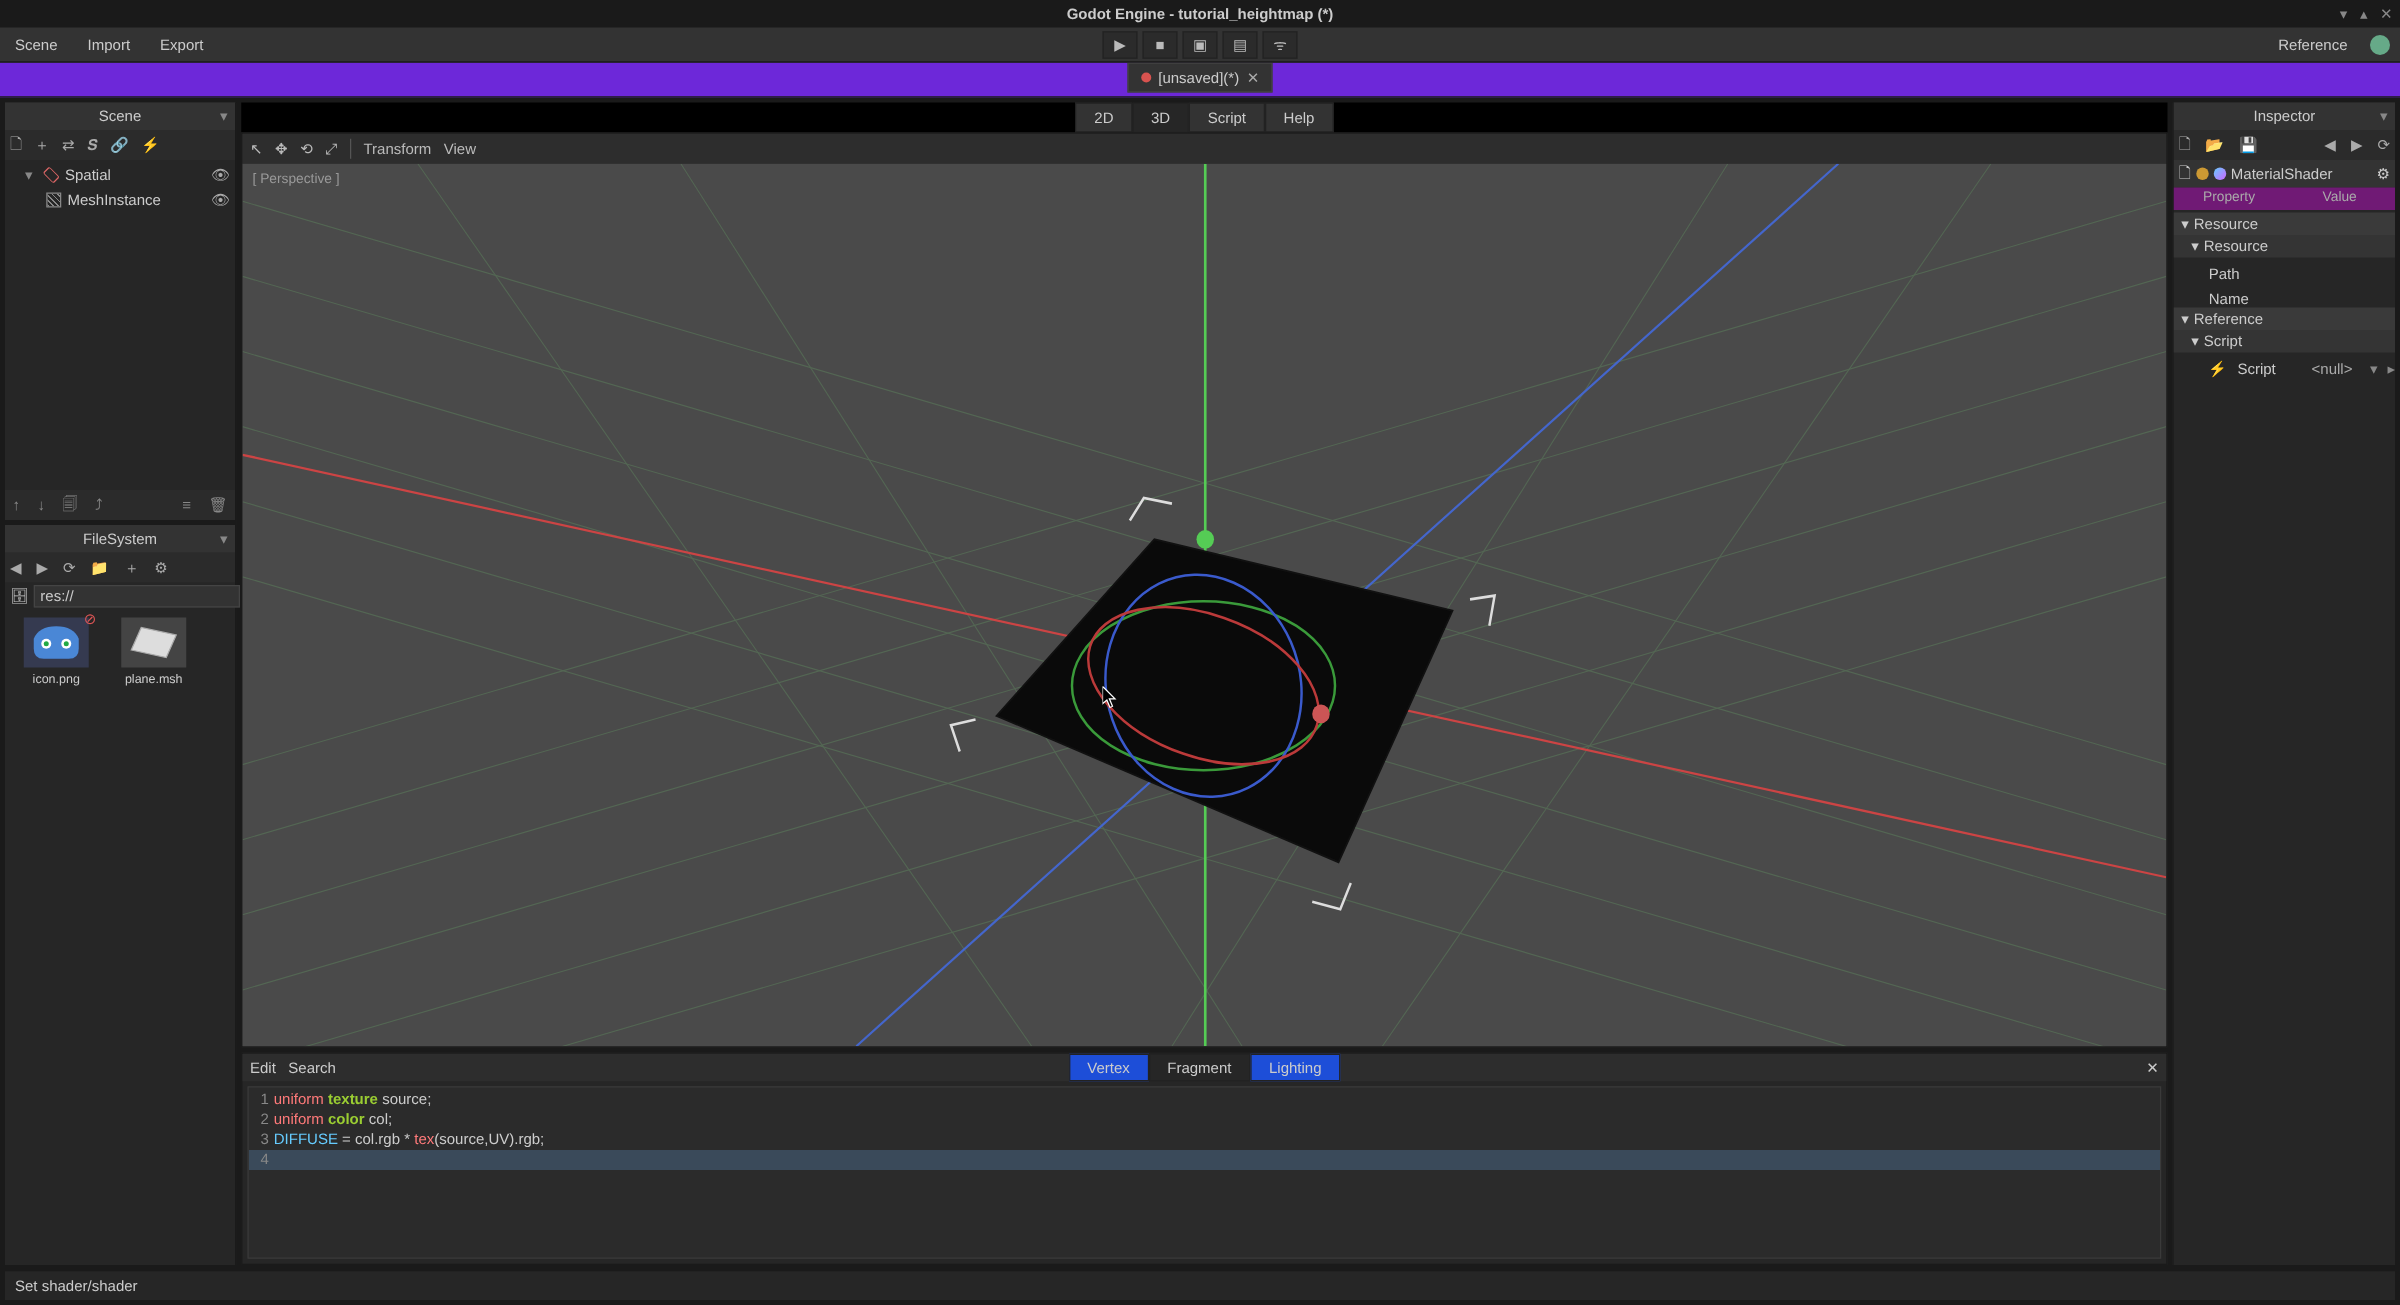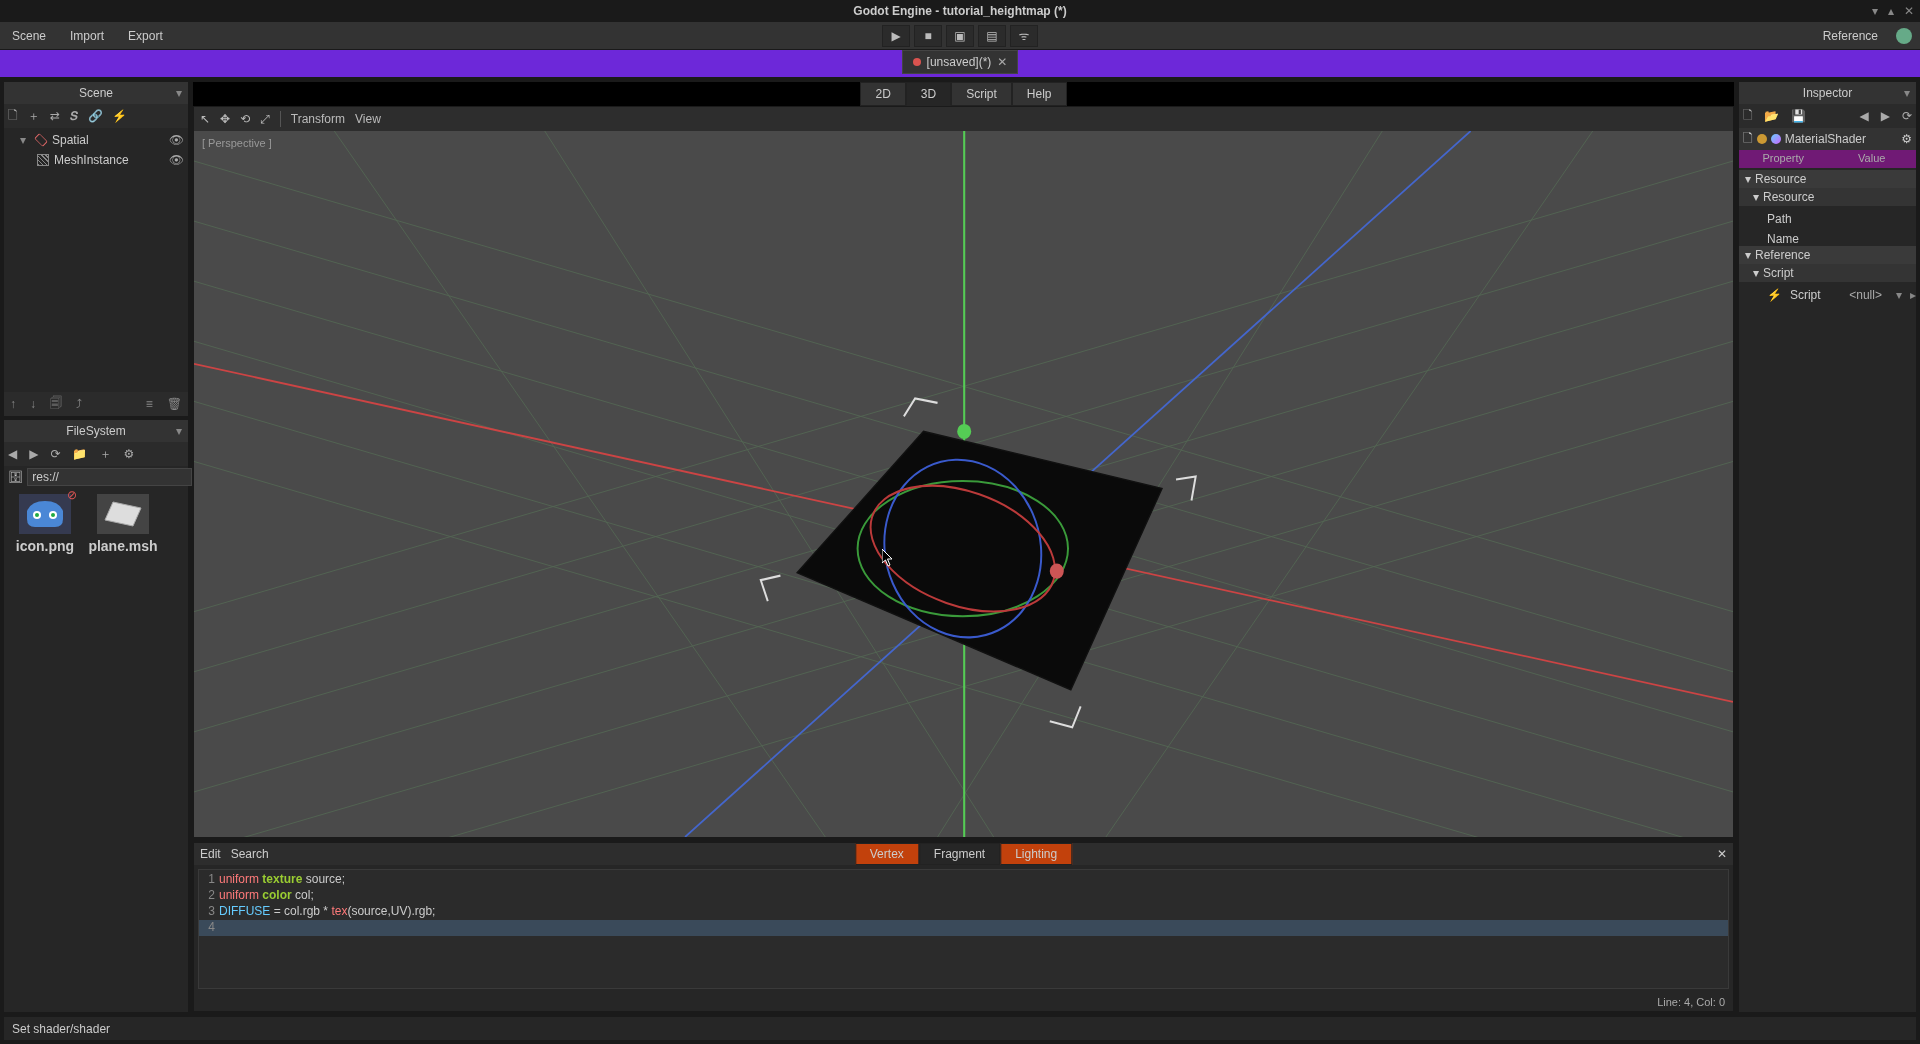--- a/index.html
+++ b/index.html
@@ -53,42 +53,42 @@
 .scene-bottom-tools .grow{flex:1;}
 
 .filesystem { flex: 1; display: flex; flex-direction: column; border-top: 4px solid #1a1a1a;}
 .fs-tools { height: 24px; background: #2b2b2b; display: flex; align-items: center; padding: 0 4px; gap: 12px; }
 .fs-tools span { cursor: pointer; color: #aaa; }
 .fs-path { height: 22px; display: flex; align-items: center; gap: 4px; padding: 0 4px; background: #262626;}
 .fs-path input { flex:1; background: #333; border:1px solid #444; height: 18px; padding: 0 4px; color: #ccc;}
 .fs-grid { flex: 1; background: #262626; display: flex; align-content: flex-start; flex-wrap: wrap; gap: 8px; padding: 6px; }
 .fs-item { width: 70px; display: flex; flex-direction: column; align-items: center; gap: 4px; cursor: pointer; }
 .fs-thumb { width: 52px; height: 40px; background: #444; display:flex; align-items:center; justify-content:center; position:relative;}
-.fs-name { font-size: 14px; font-weight: bold; }
+.fs-name { font-size: 10px; }
 
 
 .centercol { flex: 1; display: flex; flex-direction: column; margin: 4px; min-width: 0;}
 .modetabs { height: 24px; display: flex; align-items: center; justify-content: center; gap: 0; background: #000000;}
 .modetabs .mtab { padding: 4px 14px; background: #333; border: 1px solid #222; cursor: pointer;}
 .modetabs .mtab.active { background: #262626; border-bottom: 1px solid #262626;}
 
 .viewport-wrap { flex: 1; display:flex; flex-direction:column; background: #262626; border:1px solid #1a1a1a; min-height:0;}
 .vp-toolbar { height: 24px; background: #2d2d2d; display: flex; align-items:center; padding: 0 6px; gap: 10px;}
 .vp-toolbar .vsep { width:1px; height:16px; background:#555;}
 .vp-toolbar span { cursor:pointer; color:#bbb;}
 .viewport { flex:1; position:relative; background: #4a4a4a; overflow:hidden;}
 .persp-label { position:absolute; top:6px; left:8px; color:#999; font-size:11px;}
 svg.scene3d { width:100%; height:100%; display:block;}
 .cursor-arrow { position:absolute; top: 418px; left: 688px; width:12px; height:18px;}
 
 
 .shader-panel { height: 170px; background: #262626; display:flex; flex-direction:column; border:1px solid #1a1a1a; margin-top:4px;}
 .shader-top { height: 22px; display:flex; align-items:center; padding: 0 6px; gap: 10px; background:#2d2d2d; position:relative;}
 .shader-tabs { position:absolute; left:50%; transform:translateX(-50%); display:flex;}
-.stab { padding: 3px 14px; background:#c2410c; border:1px solid #222; cursor:pointer;}
+.stab { padding: 3px 14px; background:#1d4ed8; border:1px solid #222; cursor:pointer;}
 .stab.active { background:#262626;}
 .shader-close { margin-left:auto; cursor:pointer;}
 .code-area { flex:1; background:#2b2b2b; margin: 4px; border:1px solid #3a3a3a; font-family: monospace; font-size:12px; padding: 2px 0; overflow:auto;}
 .code-line { display:flex; height:16px;}
 .code-line.current { background:#3a4a5a;}
 .gutter { width:20px; text-align:right; color:#888; padding-right:4px;}
 .codetxt {white-space:pre;}
 .kw { color:#ff7a7a;}
 .type { color:#9acd32;font-weight:bold;}
 .id { color:#cccccc;}
@@ -325,21 +325,20 @@
           </div>
         <div class="code-line">
             <span class="gutter">3</span>
             <span class="codetxt"><span class="builtin">DIFFUSE</span><span class="id"> = col.rgb * </span><span class="kw">tex</span><span class="id">(source,UV).rgb;</span></span>
           </div>
         <div class="code-line current">
             <span class="gutter">4</span>
             <span class="codetxt"> </span>
           </div>
       </div>
-      <div class="shader-status">Line: 4, Col: 0</div>
     </div>
   </div>
 
   <div class="rightcol">
     <div class="panel-header">
       <span>Inspector</span>
       <span class="dd">▾</span>
     </div>
     <div class="insp-tools">
       <span>🗋</span>

